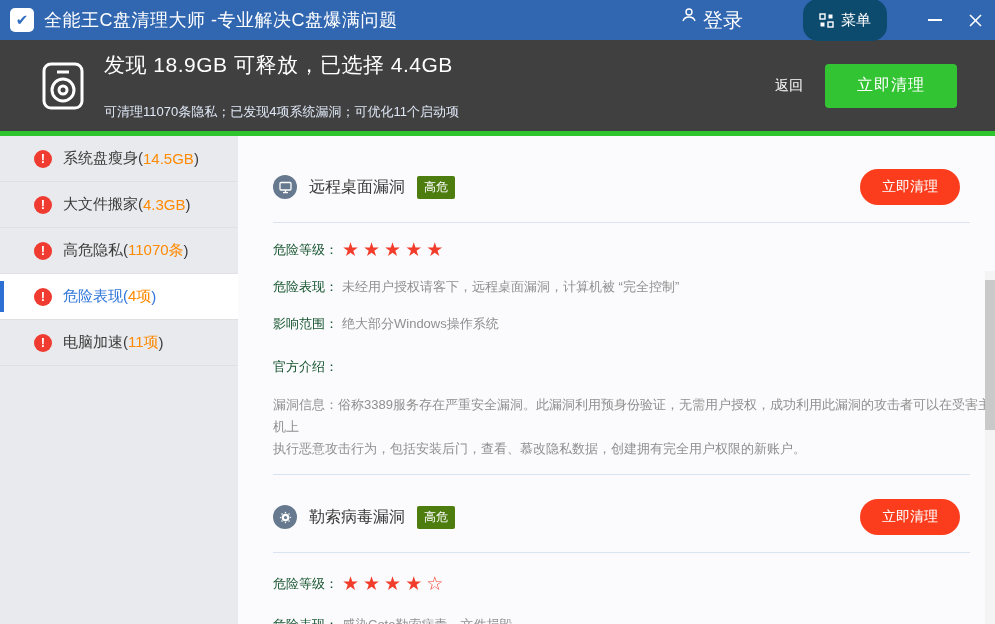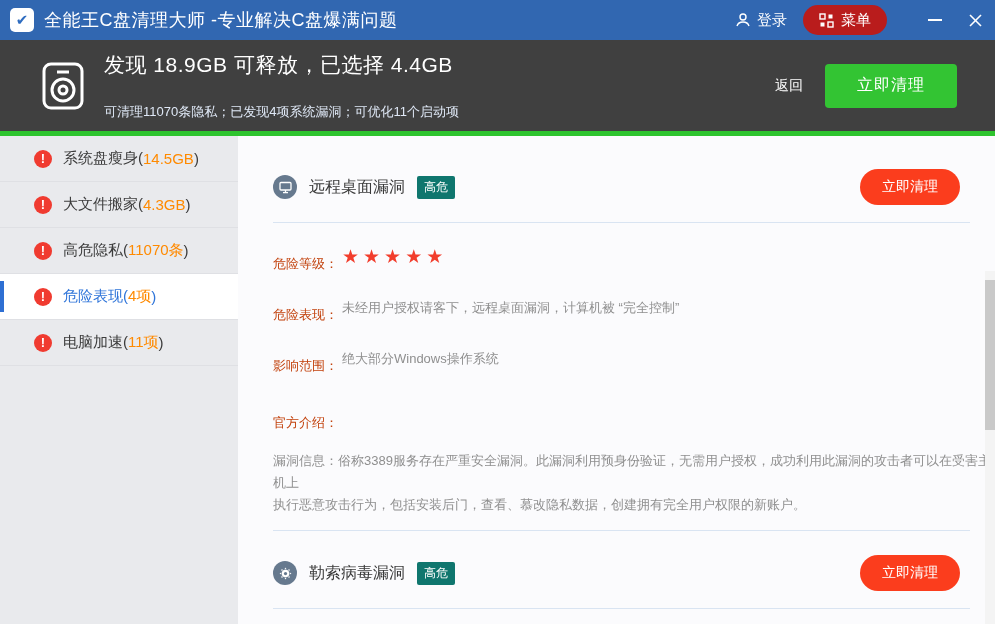--- a/index.html
+++ b/index.html
@@ -4,23 +4,23 @@
 <style>
   * { margin:0; padding:0; box-sizing:border-box; }
   html,body { width:995px; height:624px; overflow:hidden; }
   body { font-family:"Liberation Sans","DejaVu Sans",sans-serif; background:#fbfbfd; position:relative; }
 
   
   .topbar { height:40px; background:#3167b1; display:flex; align-items:center; padding:0 0 0 10px; }
   .app-logo { width:24px; height:24px; background:#fff; border-radius:5px; display:flex; align-items:center; justify-content:center; color:#2e6cc0; font-size:15px; font-weight:bold; }
   .app-title { color:#fff; font-size:18px; margin-left:10px; letter-spacing:.5px; }
   .topbar-spacer { flex:1; }
-  .login { display:flex; align-items:center; color:#fff; font-size:15px; cursor:default; margin-right:16px; }
+  .login { display:flex; align-items:flex-start; color:#fff; font-size:20px; cursor:default; margin-right:60px; }
   .login svg { margin-right:6px; }
-  .menu-pill { background:#b91c1c; color:#fff; border:none; border-radius:15px; height:30px; padding:0 16px; font-size:15px; display:flex; align-items:center; gap:7px; margin-right:28px; font-family:inherit; }
+  .menu-pill { background:#0c4a6e; color:#fff; border:none; border-radius:15px; height:42px; padding:0 16px; font-size:15px; display:flex; align-items:center; gap:7px; margin-right:28px; font-family:inherit; }
   .win-btn { width:40px; height:40px; display:flex; align-items:center; justify-content:center; color:#fff; background:transparent; border:none; }
   .win-btn svg { display:block; }
 
   
   .header { height:91px; background:#404040; display:flex; align-items:center; padding:0 38px; }
   .hdd-icon { flex:0 0 auto; margin-right:16px; }
   .header-text { flex:1; }
   .header-title { color:#fff; font-size:21px; letter-spacing:.5px; margin-bottom:7px; }
   .header-sub { color:#dfe8f6; font-size:13px;margin-top:24px; }
   .back-link { color:#fff; font-size:14px; margin-right:22px; background:none; border:none; font-family:inherit; }
@@ -37,27 +37,27 @@
   .side-item .cnt { color:#ff8a00; }
   .side-item.selected { background:#ffffff; color:#2e74d9; }
   .side-item .indicator { display:none; }
   .side-item.selected .indicator { display:block; position:absolute; left:0; top:7px; bottom:7px; width:4px; background:#2e6fd3; }
 
   
   .content { flex:1; padding:0 25px 0 35px; overflow:hidden; }
   .card-header { display:flex; align-items:center; margin-top:33px; }
   .circle-ico { width:24px; height:24px; border-radius:50%; background:#66798e; display:flex; align-items:center; justify-content:center; margin-right:12px; flex:0 0 auto; }
   .card-title { font-size:16px; color:#3a3a3a; margin-right:12px; }
-  .badge { background:#0f766e; color:#fff; font-size:12px; padding:3px 7px; border-radius:2px; }
+  .badge { background:#4d7c0f; color:#fff; font-size:12px; padding:3px 7px; border-radius:2px; }
   .hspacer { flex:1; }
   .clean-red-btn { background:#fb3d1d; color:#fff; border:none; border-radius:18px; width:100px; height:36px; font-size:14px; margin-right:10px; font-family:inherit; }
   .divider { height:1px; background:#d9e4f2; margin-top:17px; }
 
   .info-row { display:flex; align-items:center; margin-top:17px; font-size:13px; color:#8f8f8f; line-height:20px; }
-  .info-row .lbl { color:#c2410c; margin-right:4px; white-space:nowrap;margin-top:14px; }
+  .info-row .lbl { color:#14532d; margin-right:4px; white-space:nowrap; }
   .stars { font-size:19px; color:#f23d2c; letter-spacing:4px; line-height:19px; margin-top:-2px; }
   .stars .empty { }
   .cve-links a { color:#2a70d8; font-size:13px; text-decoration:underline; }
   .cve-links .sep { color:#8f8f8f; margin:0 3px; }
   .para { margin-top:17px; font-size:13px; color:#8f8f8f; line-height:22px; width:720px; }
   .para .lbl { color:#909090;font-family:Liberation Serif, serif; }
   .para .txt { white-space:pre-line; }
   .mt-links { margin-top:23px; }
   .mt-big { margin-top:24px; }
 

